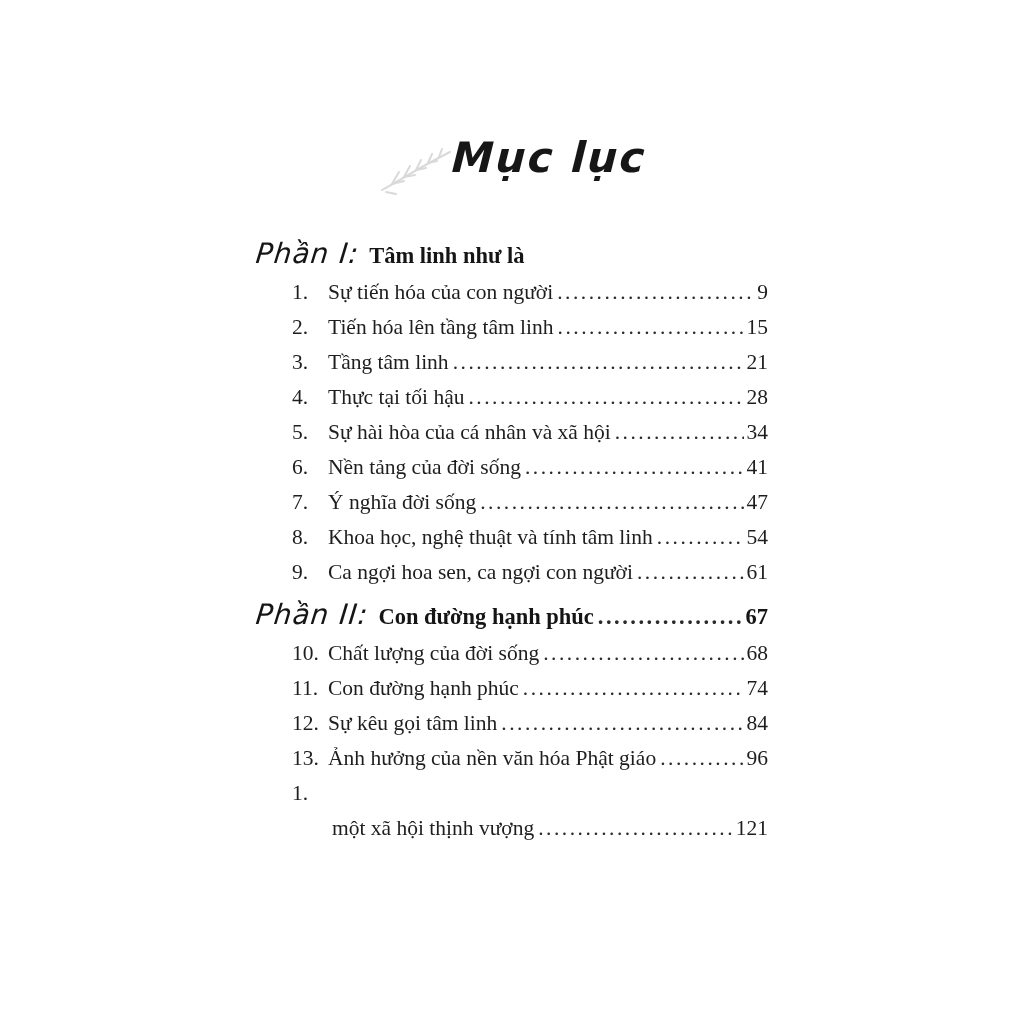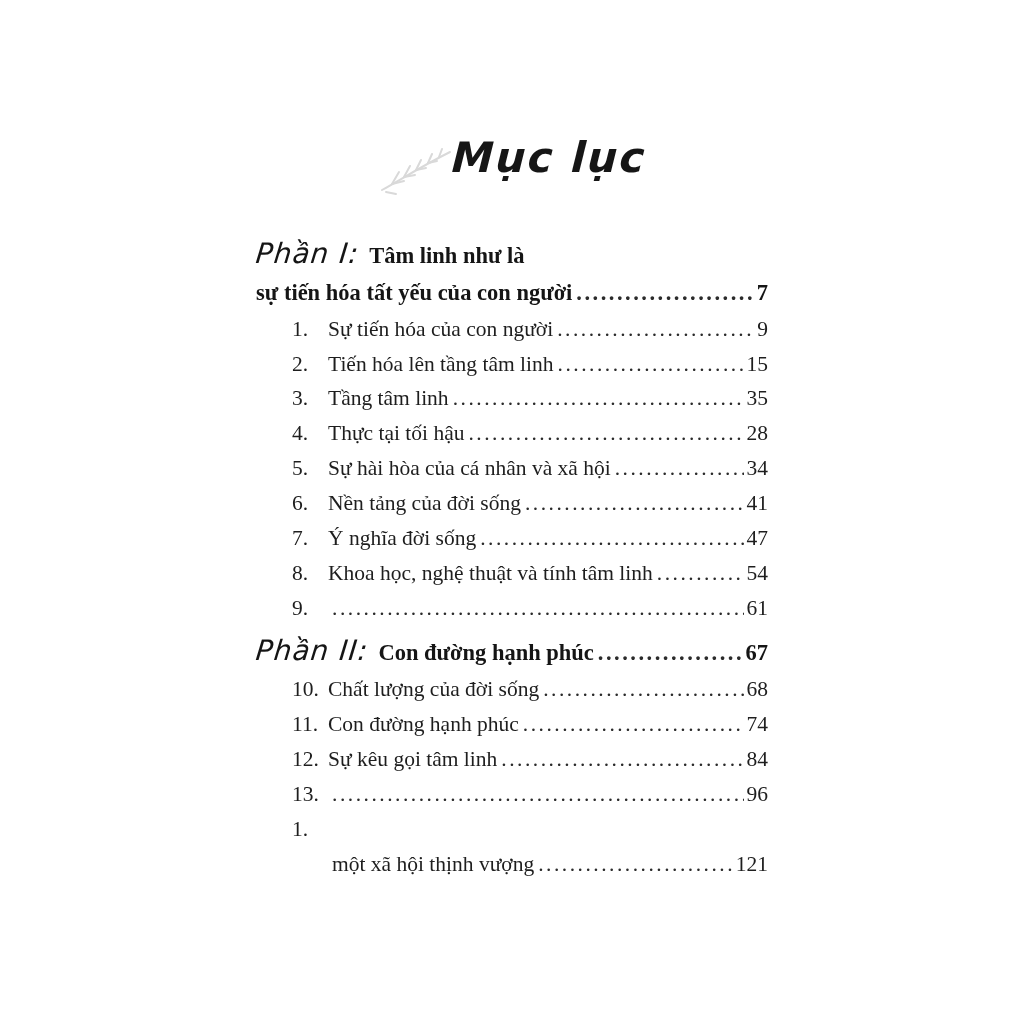--- a/index.html
+++ b/index.html
@@ -120,44 +120,39 @@
     </svg>
     <span class="book-title">Mục lục</span>
   </div>
 
   <div class="toc">
 
     <div class="row heading-row">
       <span class="script">Phần I:</span>
       <span class="etitle">Tâm linh như là</span>
     </div>
-    <div class="row heading-row">
-      <span class="etitle">sự tiến hóa tất yếu của con người</span>
-      <span class="leader"></span>
-      <span class="pagenum">7</span>
-    </div>
 
     <div class="entries">
       <div class="row">
         <span class="num">1.</span>
         <span class="etitle">Sự tiến hóa của con người</span>
         <span class="leader"></span>
         <span class="pagenum">9</span>
       </div>
       <div class="row">
         <span class="num">2.</span>
         <span class="etitle">Tiến hóa lên tầng tâm linh</span>
         <span class="leader"></span>
         <span class="pagenum">15</span>
       </div>
       <div class="row">
         <span class="num">3.</span>
         <span class="etitle">Tầng tâm linh</span>
         <span class="leader"></span>
-        <span class="pagenum">35</span>
+        <span class="pagenum">21</span>
       </div>
       <div class="row">
         <span class="num">4.</span>
         <span class="etitle">Thực tại tối hậu</span>
         <span class="leader"></span>
         <span class="pagenum">28</span>
       </div>
       <div class="row">
         <span class="num">5.</span>
         <span class="etitle">Sự hài hòa của cá nhân và xã hội</span>
@@ -177,20 +172,21 @@
         <span class="pagenum">47</span>
       </div>
       <div class="row">
         <span class="num">8.</span>
         <span class="etitle">Khoa học, nghệ thuật và tính tâm linh</span>
         <span class="leader"></span>
         <span class="pagenum">54</span>
       </div>
       <div class="row">
         <span class="num">9.</span>
+        <span class="etitle">Ca ngợi hoa sen, ca ngợi con người</span>
         <span class="leader"></span>
         <span class="pagenum">61</span>
       </div>
     </div>
 
     <div class="row heading-row section-2">
       <span class="script">Phần II:</span>
       <span class="etitle">Con đường hạnh phúc</span>
       <span class="leader"></span>
       <span class="pagenum">67</span>
@@ -210,20 +206,21 @@
         <span class="pagenum">74</span>
       </div>
       <div class="row">
         <span class="num">12.</span>
         <span class="etitle">Sự kêu gọi tâm linh</span>
         <span class="leader"></span>
         <span class="pagenum">84</span>
       </div>
       <div class="row">
         <span class="num">13.</span>
+        <span class="etitle">Ảnh hưởng của nền văn hóa Phật giáo</span>
         <span class="leader"></span>
         <span class="pagenum">96</span>
       </div>
 
       <div class="row">
         <span class="num">1.</span>
       </div>
       <div class="row cont-row">
         <span class="etitle">một xã hội thịnh vượng</span>
         <span class="leader"></span>

